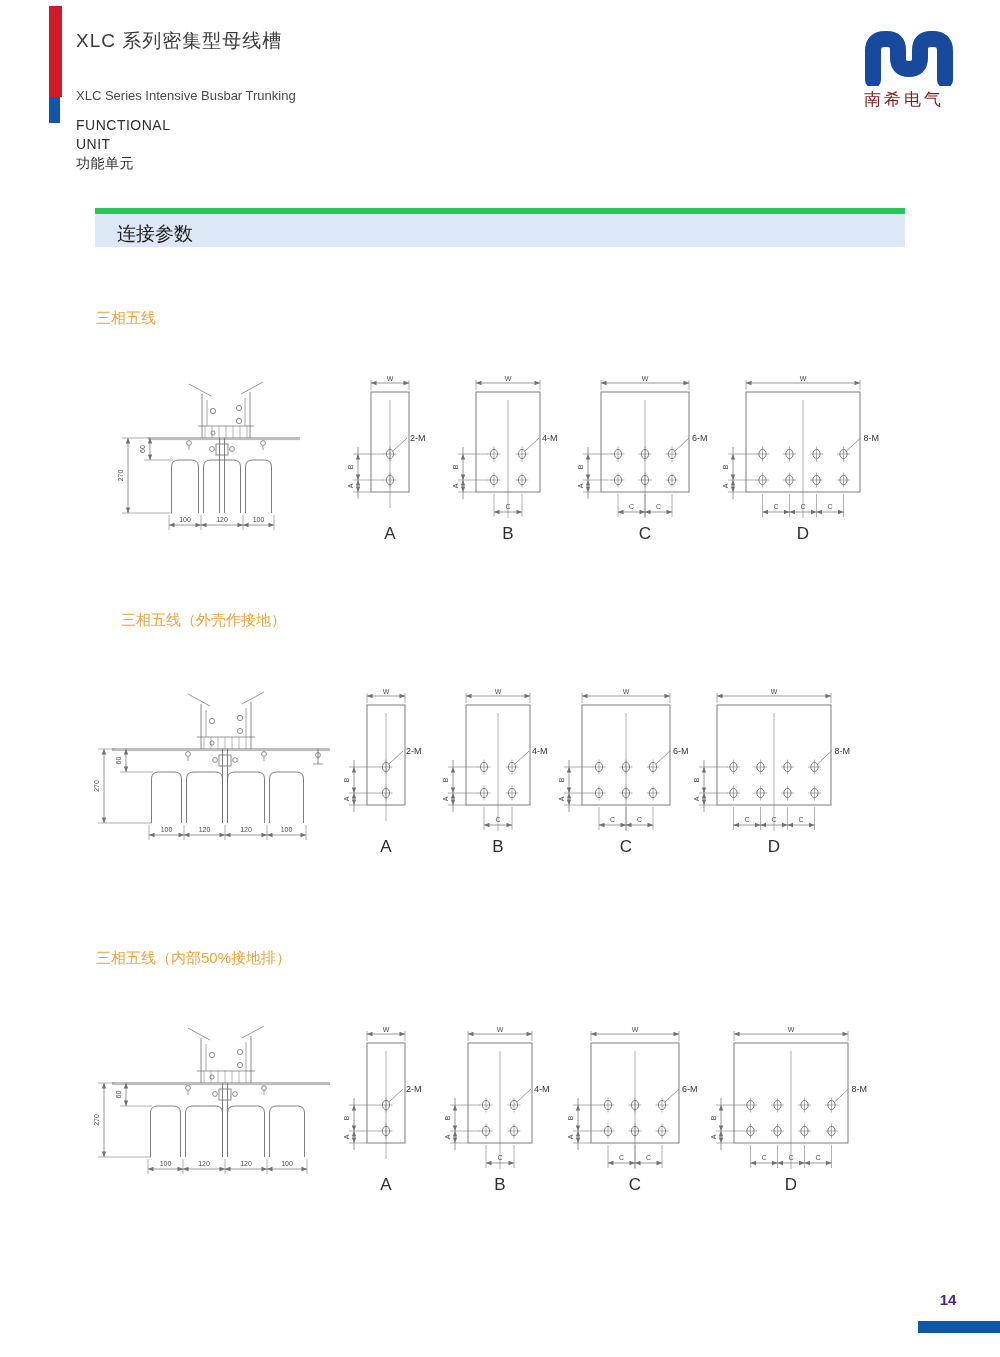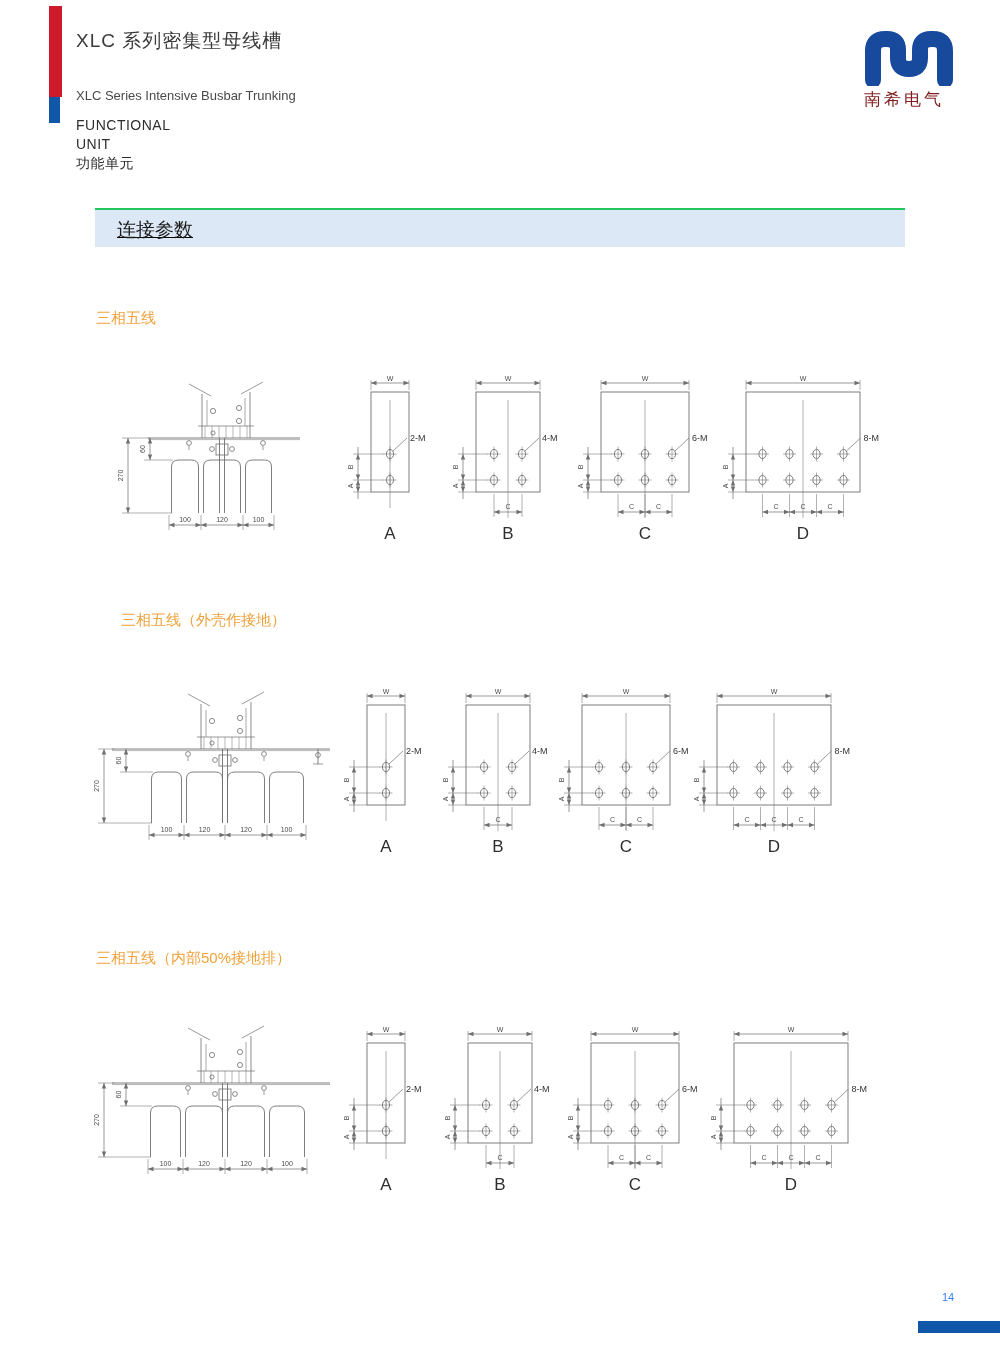--- a/index.html
+++ b/index.html
@@ -6,26 +6,26 @@
   body{width:1000px;height:1357px;position:relative;background:#ffffff;
        font-family:"Liberation Sans","DejaVu Sans",sans-serif;overflow:hidden;}
   .abs{position:absolute;}
   .red-bar{left:49px;top:6px;width:13px;height:91px;background:#ce1a2b;}
   .blue-bar{left:49px;top:97px;width:11px;height:26px;background:#1157a8;}
   .title-zh{left:76px;top:28px;font-size:19px;color:#3b3b3b;letter-spacing:1px;font-weight:500;}
   .title-en{left:76px;top:56px;font-size:13px;color:#4a4a4a;margin-top:32px;}
   .func-block{left:76px;top:116px;font-size:14px;color:#2e2e2e;line-height:19px;letter-spacing:0.5px;}
   .logo{left:848px;top:24px;width:112px;text-align:center;}
   .logo .name{font-size:17px;font-weight:normal;color:#7f1d1d;letter-spacing:3px;margin-top:-2px;}
-  .section-bar{left:95px;top:208px;width:810px;height:39px;background:#dce8f5;border-top:2px solid #22c55e;box-sizing:border-box;text-decoration:underline;}
+  .section-bar{left:95px;top:208px;width:810px;height:39px;background:#dce8f5;border-top:6px solid #22c55e;box-sizing:border-box;}
   .section-bar .t{margin:7px 0 0 22px;font-size:19px;color:#1c1c1c;}
   .sec-heading{left:96px;font-size:15px;color:#efa23a;}
   .h1{top:309px;} .h2{top:611px;margin-left:25px;} .h3{top:949px;}
   #drawings{left:0;top:0;}
-  .page-num{left:928px;top:1291px;font-size:11px;color:#3b82f6;width:40px;text-align:center;}
+  .page-num{left:928px;top:1291px;font-size:15px;color:#4c1d95;width:40px;text-align:center;font-weight:bold;}
   .footer-bar{left:918px;top:1321px;width:82px;height:12px;background:#1157a8;}
 </style>
 </head>
 <body>
 
 <div class="abs red-bar"></div>
 <div class="abs blue-bar"></div>
 <div class="abs title-zh">XLC 系列密集型母线槽</div>
 <div class="abs title-en">XLC Series Intensive Busbar Trunking</div>
 <div class="abs func-block">

